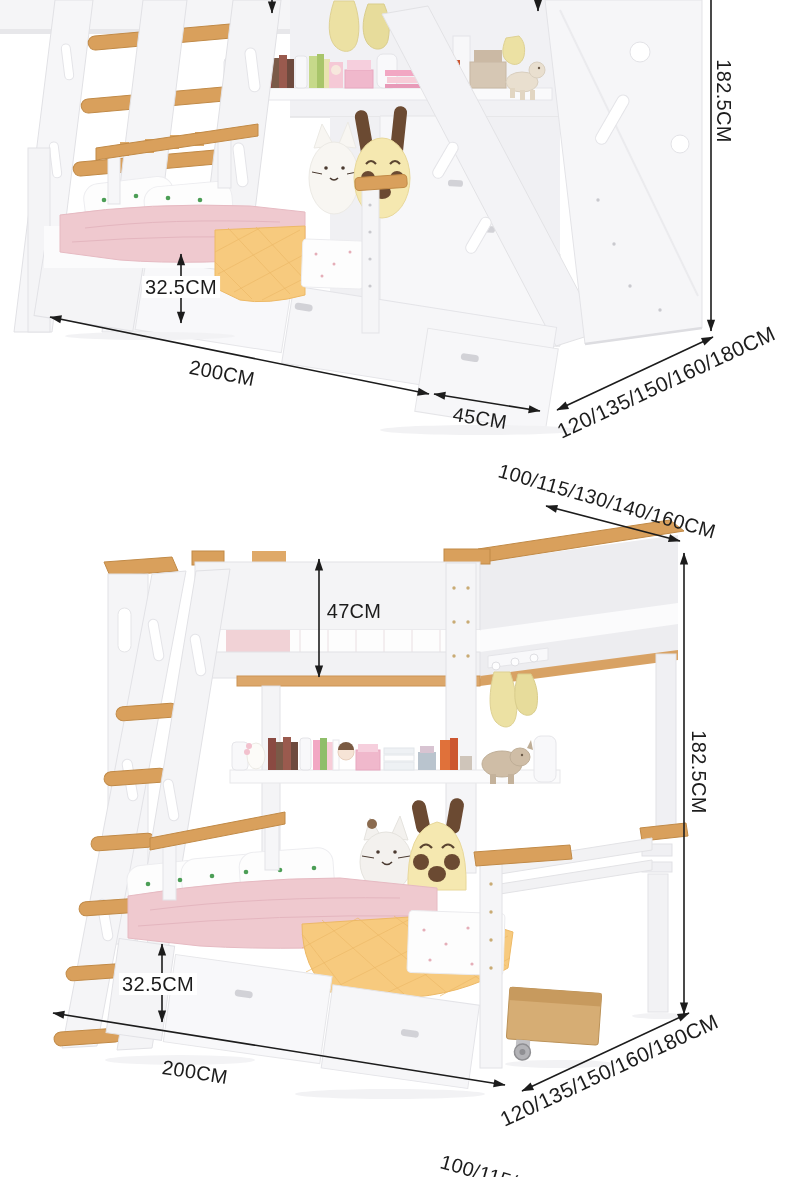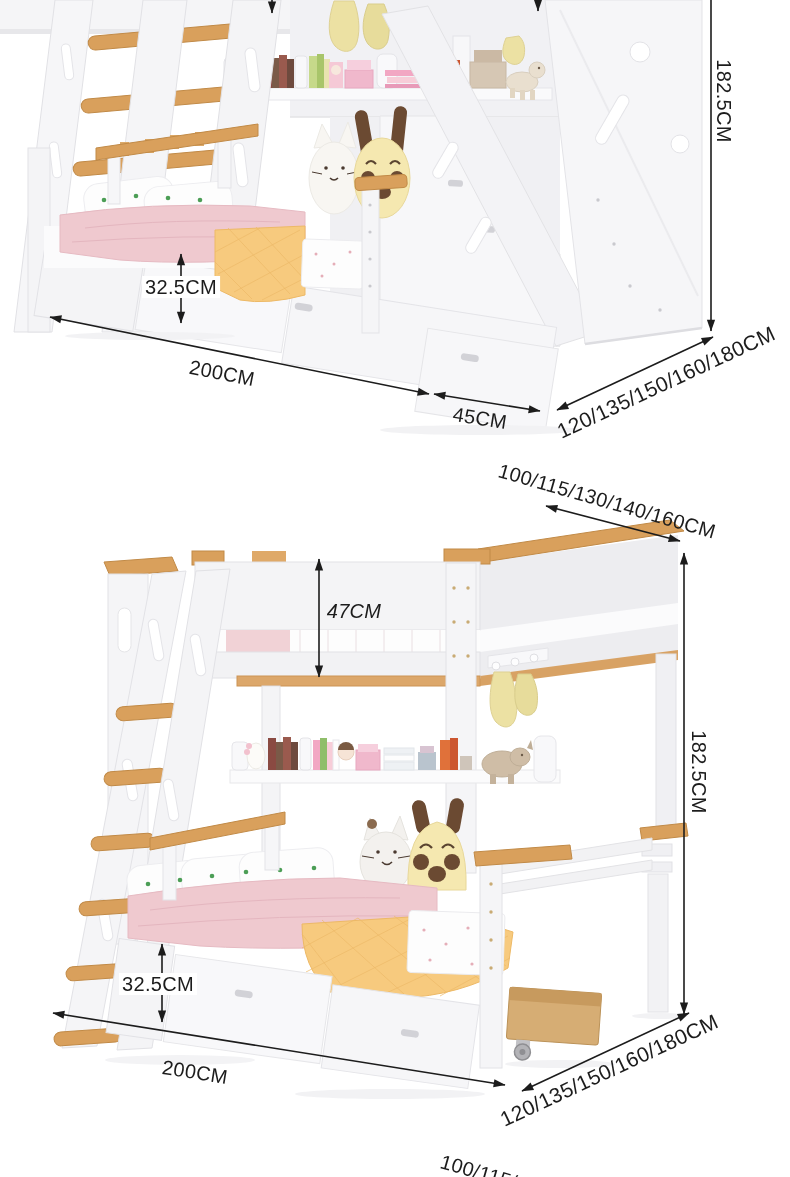--- a/index.html
+++ b/index.html
@@ -421,21 +421,21 @@
 <div class="dim-label halo" style="left:181px;top:287px;transform:translate(-50%,-50%);">32.5CM</div>
 
 <div class="dim-label" style="left:222px;top:373px;transform:translate(-50%,-50%) rotate(11deg);">200CM</div>
 
 <div class="dim-label" style="left:480px;top:418px;transform:translate(-50%,-50%) rotate(9deg);">45CM</div>
 
 <div class="dim-label big" style="left:666px;top:382px;transform:translate(-50%,-50%) rotate(-25deg);">120/135/150/160/180CM</div>
 
 <div class="dim-label" style="left:607px;top:501px;transform:translate(-50%,-50%) rotate(16deg);">100/115/130/140/160CM</div>
 
-<div class="dim-label" style="left:354px;top:611px;transform:translate(-50%,-50%);font-style:italic;">47CM</div>
+<div class="dim-label" style="left:354px;top:611px;transform:translate(-50%,-50%);">47CM</div>
 
 <div class="dim-label" style="left:699px;top:772px;transform:translate(-50%,-50%) rotate(90deg);">182.5CM</div>
 
 <div class="dim-label halo" style="left:158px;top:984px;transform:translate(-50%,-50%);">32.5CM</div>
 
 <div class="dim-label" style="left:195px;top:1072px;transform:translate(-50%,-50%) rotate(9deg);">200CM</div>
 
 <div class="dim-label big" style="left:609px;top:1070px;transform:translate(-50%,-50%) rotate(-25deg);">120/135/150/160/180CM</div>
 
 <div class="dim-label" style="left:549px;top:1192px;transform:translate(-50%,-50%) rotate(16deg);">100/115/130/140/160CM</div>

